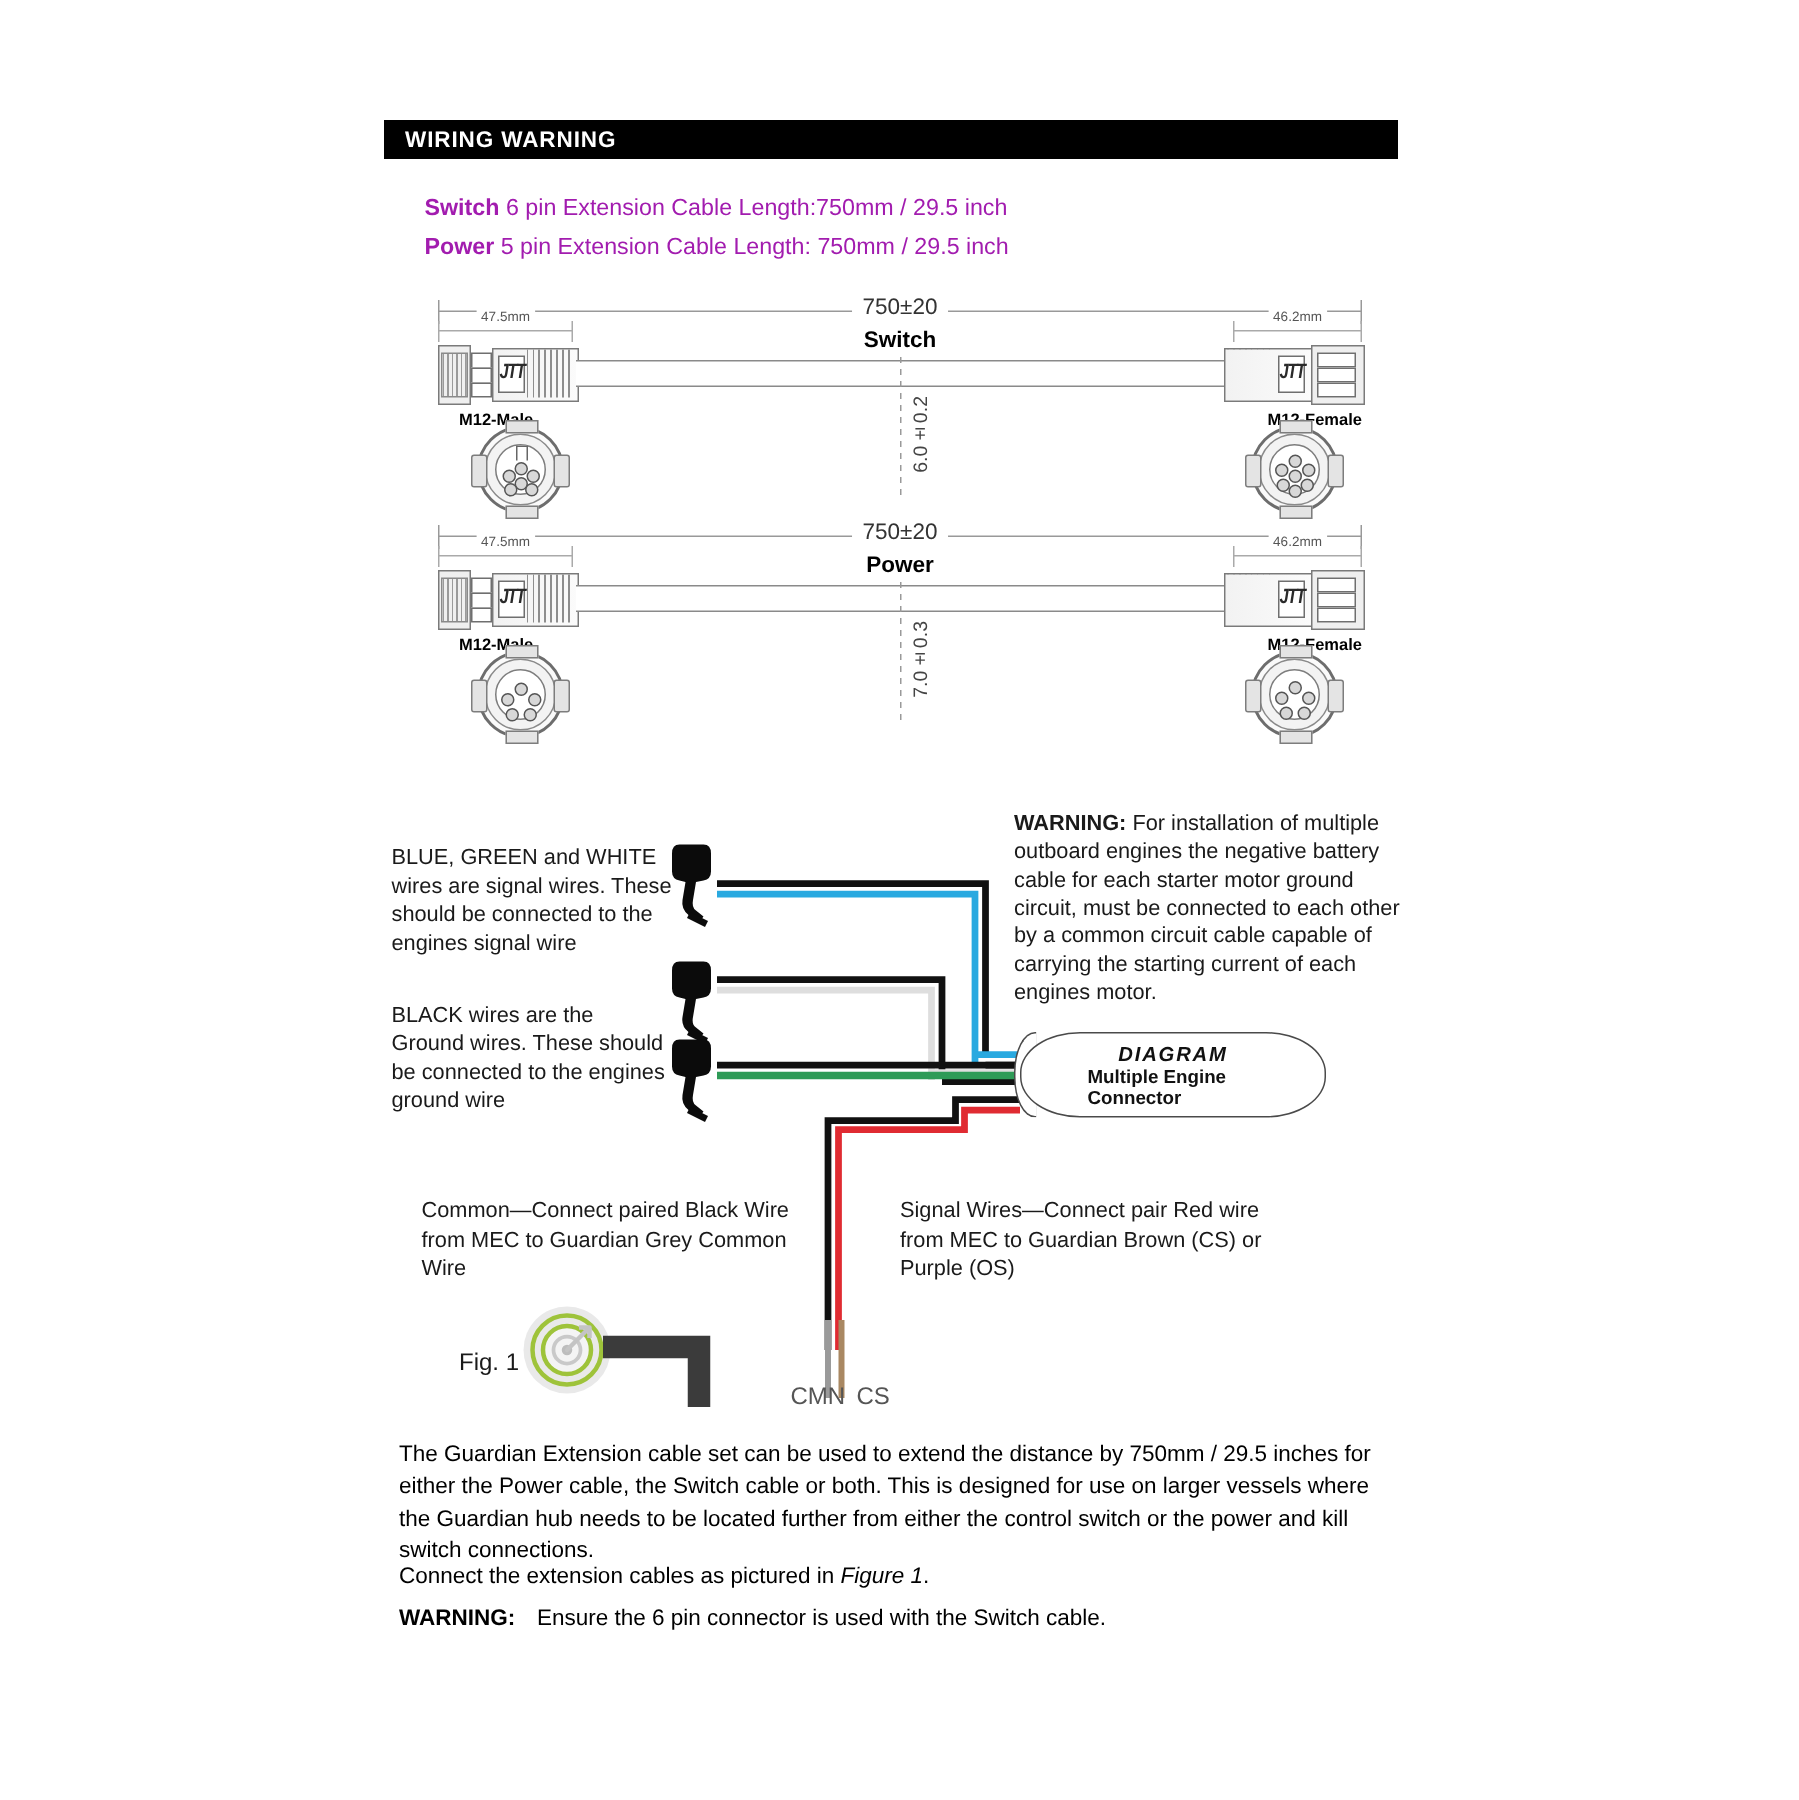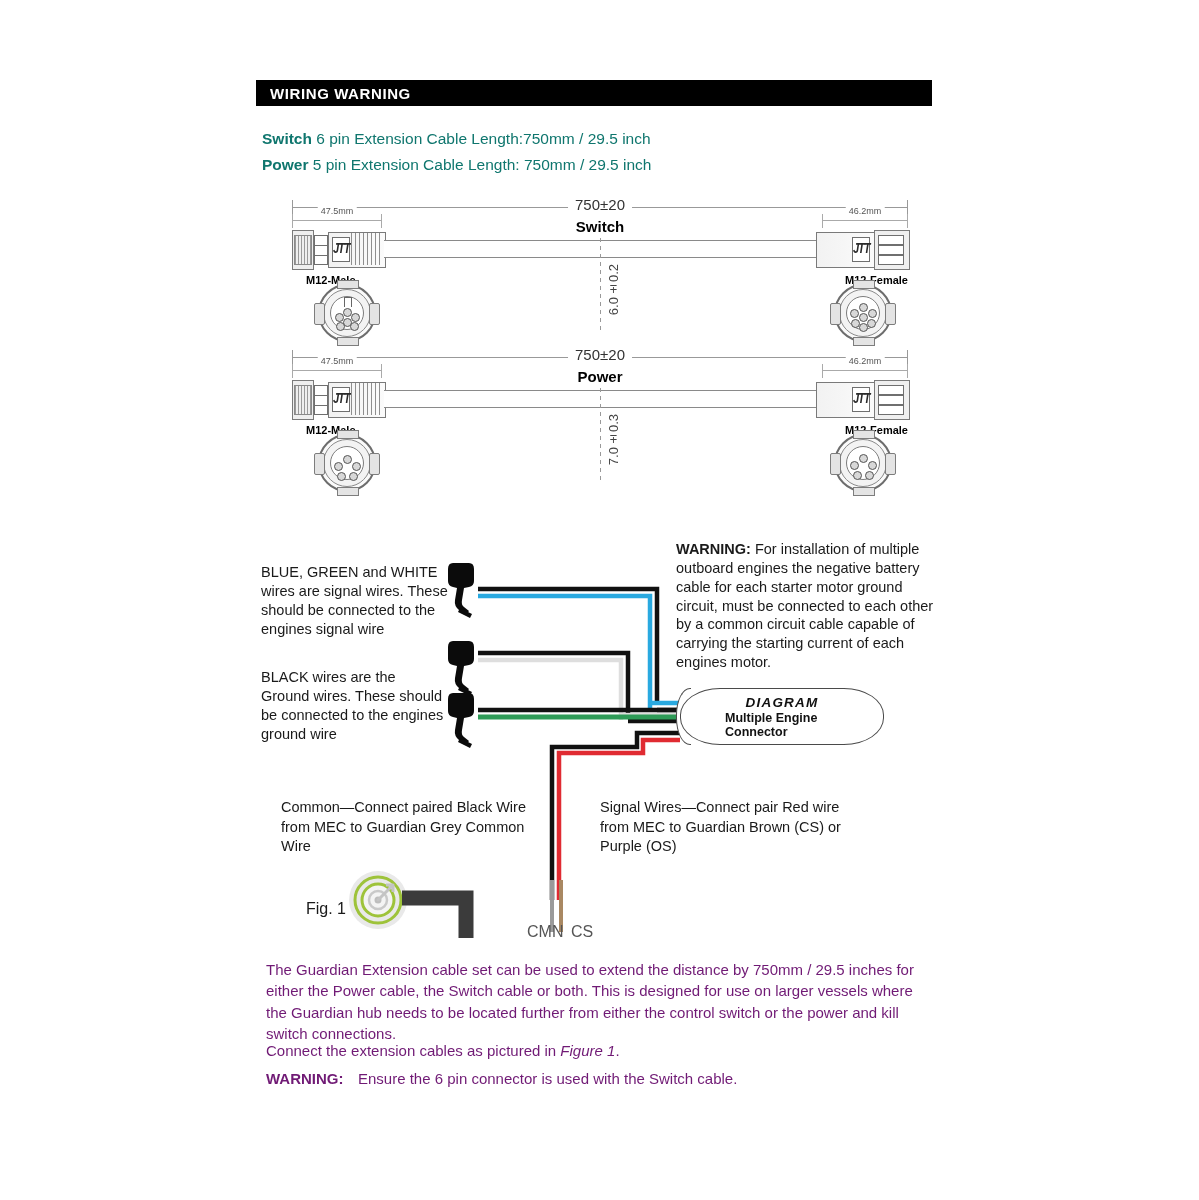--- a/index.html
+++ b/index.html
@@ -18,21 +18,21 @@
   .header-bar{
     position:absolute;left:256px;top:80px;width:676px;height:26px;
     background:#000000;display:flex;align-items:center;
   }
   .header-bar .title{
     color:#ffffff;font-weight:bold;font-size:15px;letter-spacing:.6px;
     padding-left:14px;
   }
 
   
-  .intro{position:absolute;left:262px;font-size:15.5px;color:#0f766e;white-space:nowrap;}
+  .intro{position:absolute;left:283px;font-size:15.5px;color:#a21caf;white-space:nowrap;}
   .intro b{font-weight:bold;}
   #intro1{top:130px;}
   #intro2{top:156px;}
 
   
   .cable-block{position:absolute;left:270px;width:660px;height:150px;}
   #cable-switch{top:196px;}
   #cable-power{top:346px;}
 
   .dim-total{
@@ -196,21 +196,21 @@
   .fig-logo{position:absolute;left:42px;top:4px;width:60px;height:60px;}
   .fig-elbow{position:absolute;left:96px;top:24px;}
 
   
   .cmncs{position:absolute;left:527px;top:735px;width:70px;height:200px;}
   .cmncs .lbl{position:absolute;top:188px;font-size:16px;color:#555;}
   .cmncs .lbl.cmn{left:0px;}
   .cmncs .lbl.cs{left:44px;}
 
   
-  .body-text{position:absolute;font-size:15px;line-height:1.42;color:#701a75;}
+  .body-text{position:absolute;font-size:15px;line-height:1.42;color:#000000;}
   #para1{left:266px;top:959px;width:668px;}
   #para2{left:266px;top:1040px;width:668px;}
   #para2 i{font-style:italic;}
   #warn-row1{left:266px;top:1068px;width:668px;}
   #warn-row1 .wlabel{font-weight:bold;display:inline-block;width:92px;}
   #warn-row2{left:358px;top:1095px;width:580px;}
 </style>
 </head>
 <body>
 

